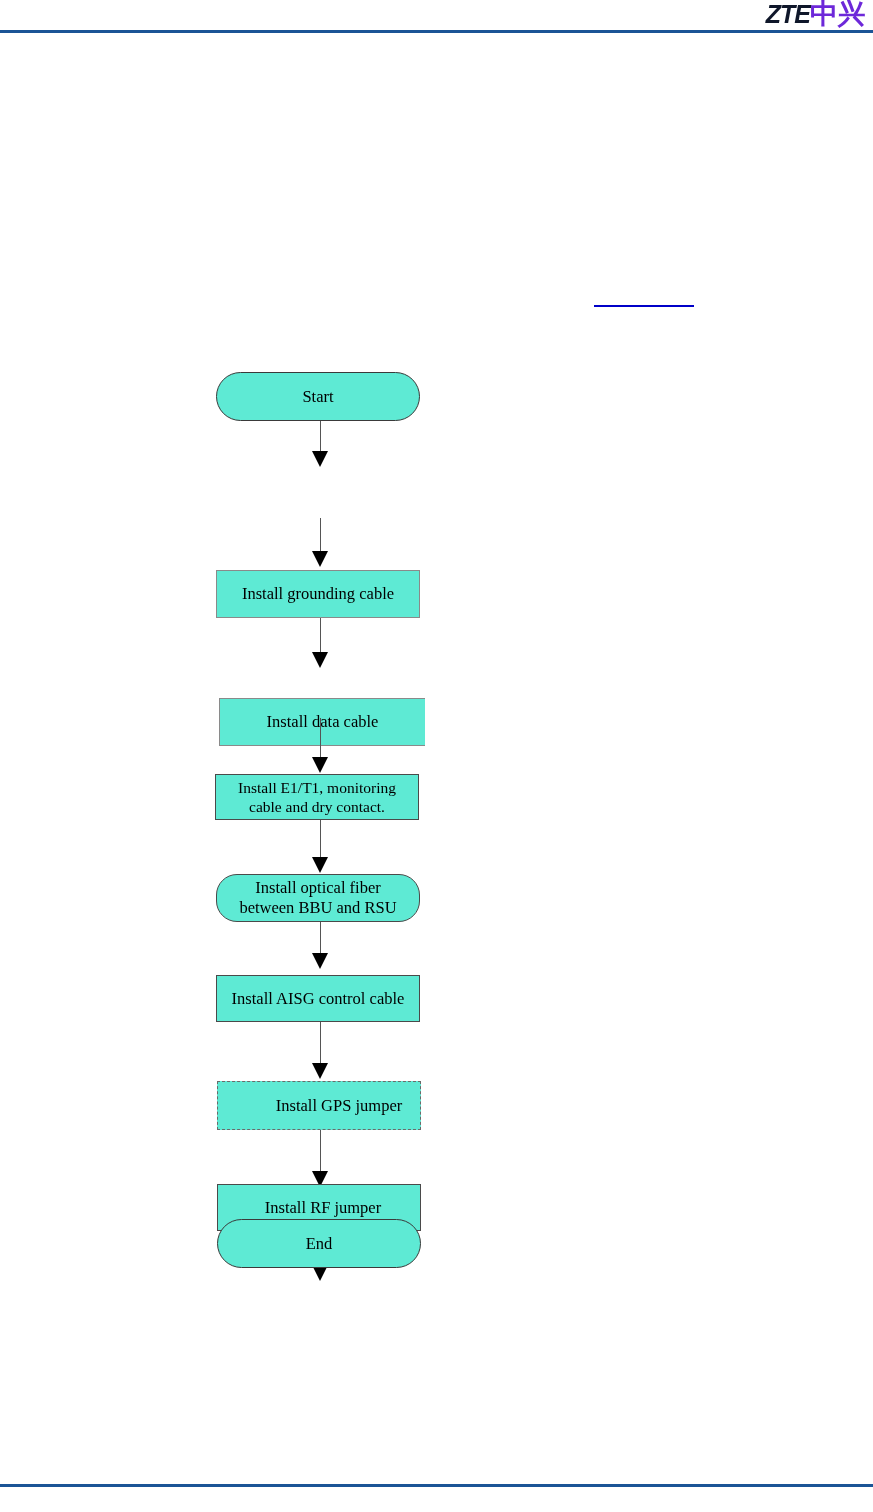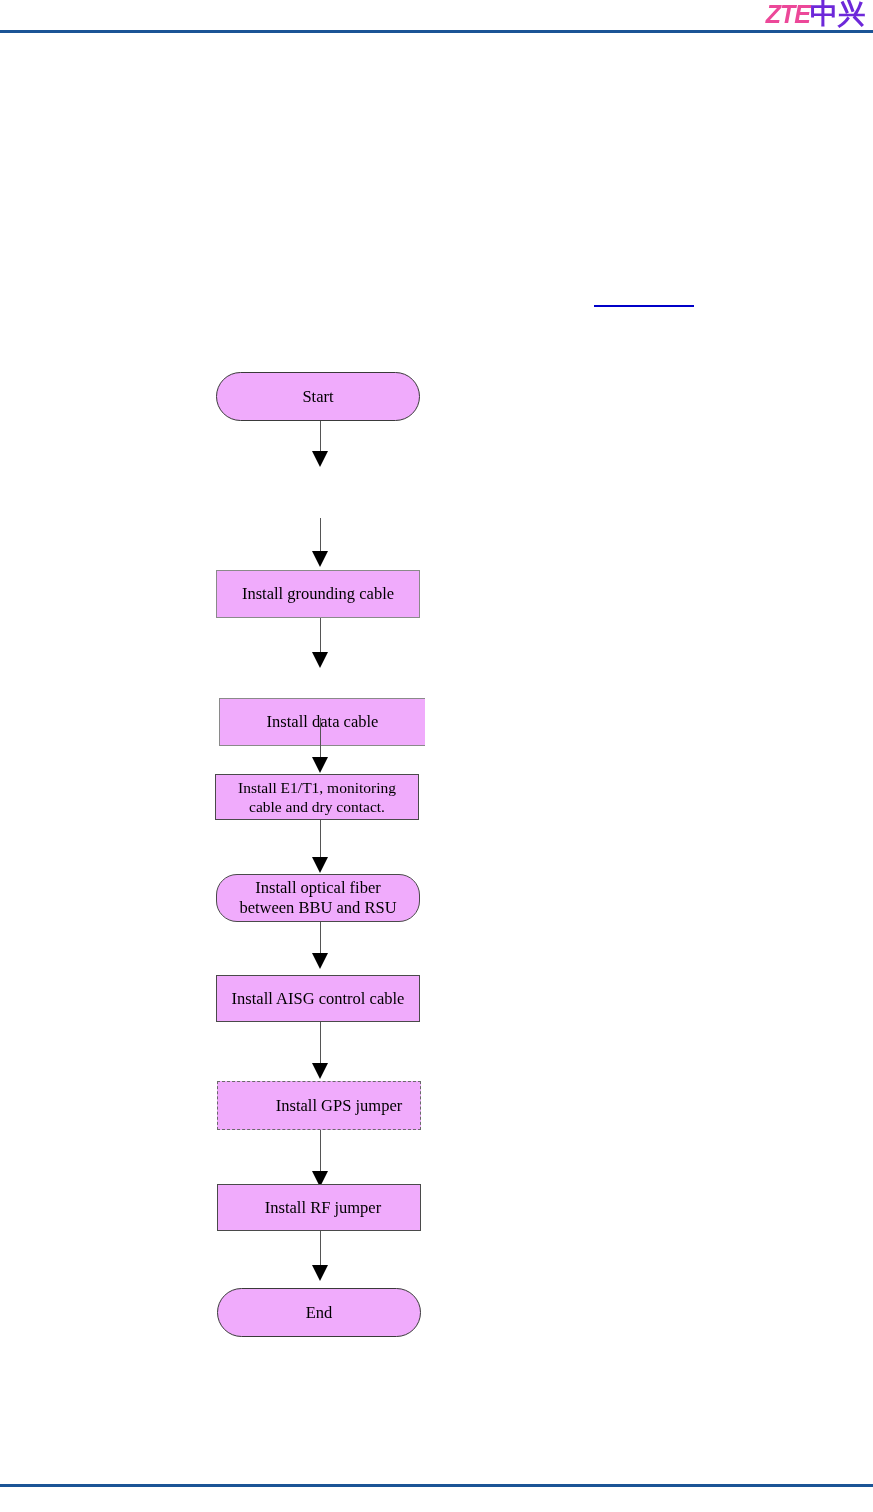--- a/index.html
+++ b/index.html
@@ -28,21 +28,21 @@
     right: 8px;
     top: 1px;
     font-family: "Liberation Sans", "DejaVu Sans", sans-serif;
     font-weight: bold;
     font-size: 25px;
     letter-spacing: -0.5px;
     line-height: 26px;
     white-space: nowrap;
   }
   .brand-logo .zte-mark {
-    color: #ec4899;
+    color: #0f172a;
     font-style: italic;
     letter-spacing: -1px;
   }
   .brand-logo .cn-mark {
     color: #6d28d9;
     font-size: 28px;
   }
   .header-rule {
     position: absolute;
     left: 0;
@@ -83,21 +83,21 @@
   .node {
     position: absolute;
     box-sizing: border-box;
     display: flex;
     align-items: center;
     justify-content: center;
     text-align: center;
     color: #000000;
     font-size: 16.5px;
     line-height: 20px;
-    background: #f0abfc;
+    background: #5eead4;
   }
   .node.terminator {
     border: 1px solid #3a3a3a;
     border-radius: 28px;
   }
   .node.process {
     border: 1px solid #8a8a8a;
   }
   .node.process-strong {
     border: 1px solid #4a4a4a;
@@ -189,19 +189,19 @@
   </div>
   <div class="connector" style="left:320px; top:1130px; height:46px;"></div>
   <div class="arrowhead" style="left:312px; top:1171px;"></div>
 
   <div class="node process-strong" style="left:217px; top:1184px; width:204px; height:47px;padding-left:8px;">
     <span class="node-label">Install RF jumper</span>
   </div>
   <div class="connector" style="left:320px; top:1231px; height:46px;"></div>
   <div class="arrowhead" style="left:312px; top:1265px;"></div>
 
-  <div class="node terminator" style="left:217px; top:1288px; width:204px; height:49px;">
+  <div class="node terminator" style="left:217px; top:1219px; width:204px; height:49px;">
     <span class="node-label">End</span>
   </div>
 
 </div>
 
 <div class="footer-rule"></div>
 
 </body></html>

